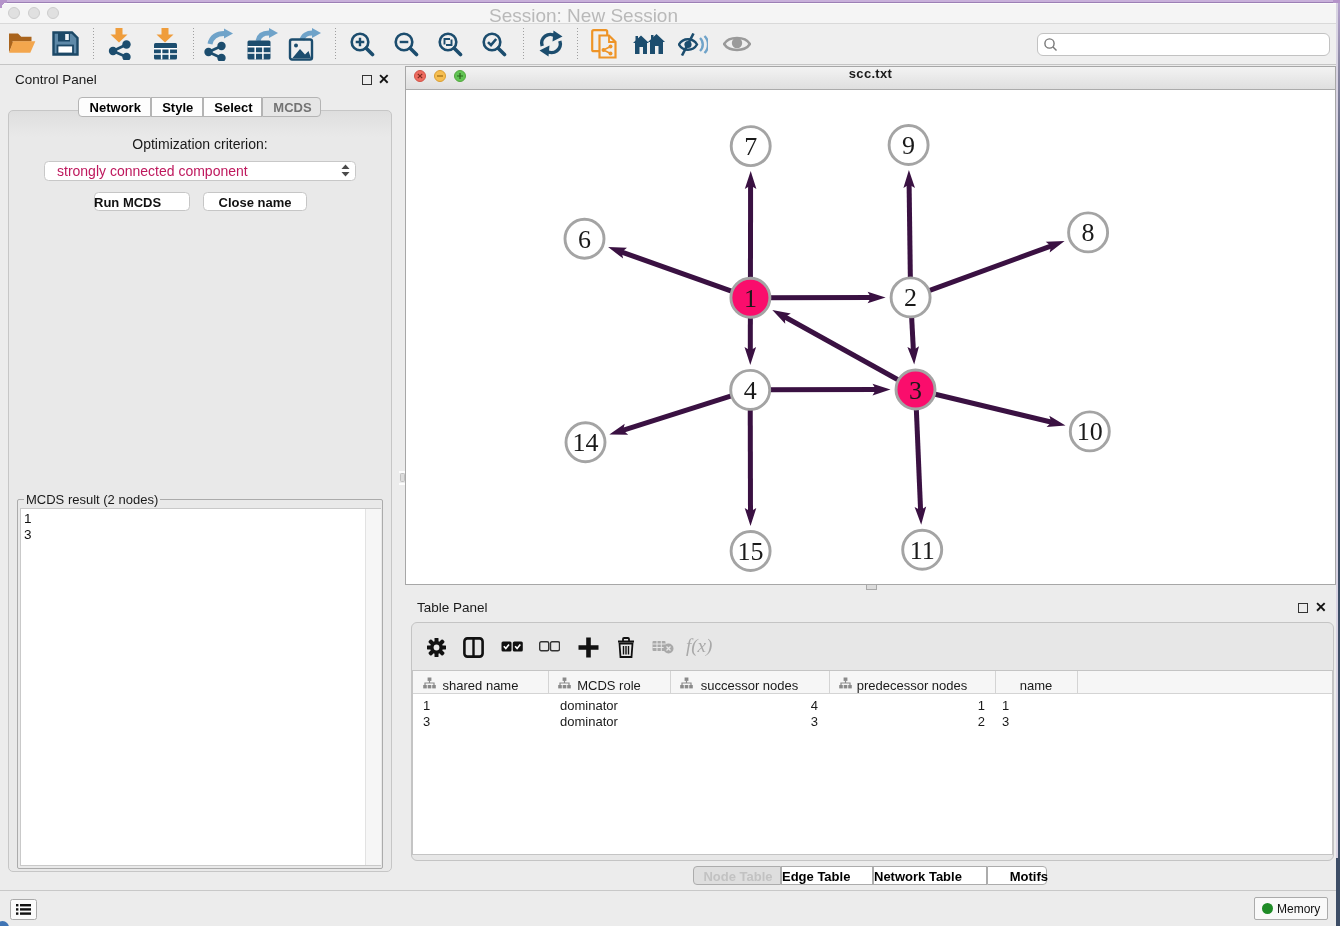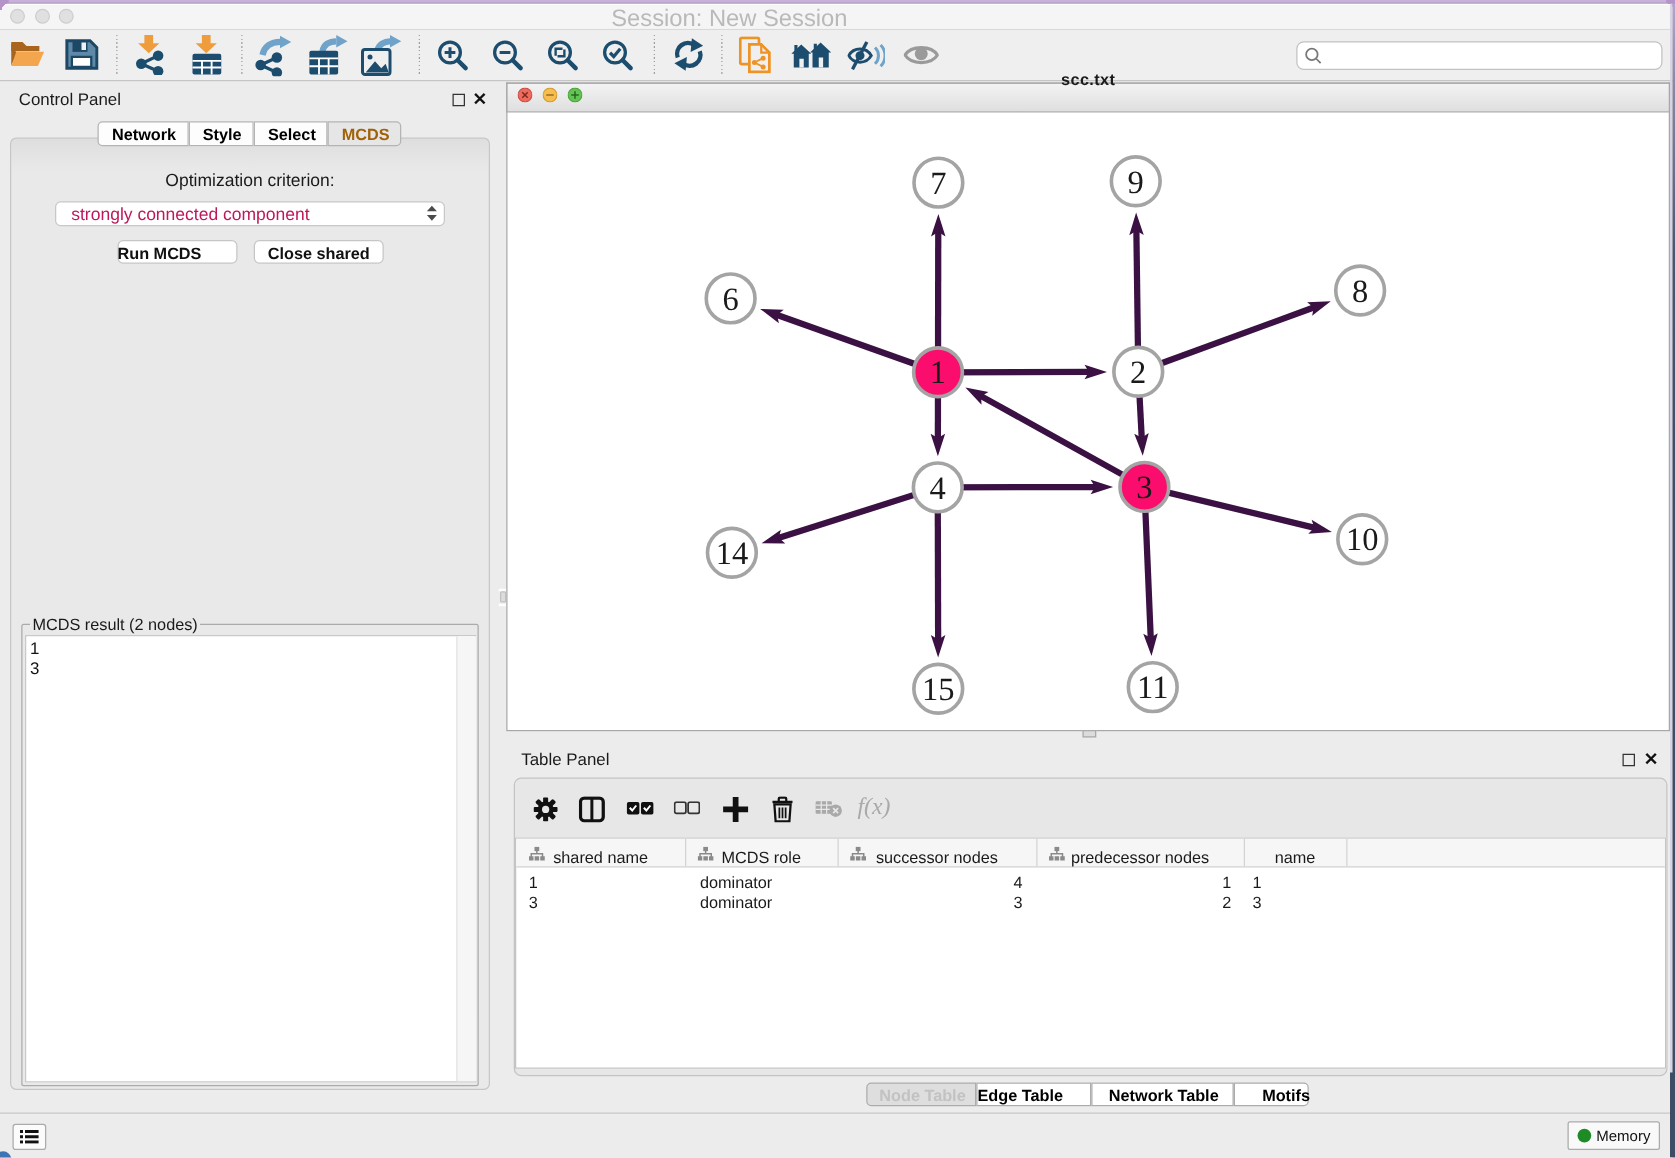--- a/index.html
+++ b/index.html
@@ -135,44 +135,44 @@
 <div class="abs" style="left:362px;top:75px;width:8px;height:8px;border:1.6px solid #333"></div>
 <div class="txt" style="left:378px;top:71px;font-size:14px;font-weight:bold;color:#111">✕</div>
 <div class="abs" style="left:8px;top:110px;width:384px;height:762px;background:linear-gradient(#dedede, #e9e9e9 26px);border:1px solid #c6c6c6;border-radius:5px;box-sizing:border-box"></div>
 <div class="abs" style="left:79px;top:97px;width:72.5px;height:19.5px;background:#fdfdfd;border:1px solid #b4b4b4;border-radius:4px 0 0 4px;box-sizing:border-box;margin-left:-1px"></div>
 <div class="txt" style="left:79px;top:99.5px;width:72.5px;text-align:center;font-size:13px;font-weight:bold;color:#000">Network</div>
 <div class="abs" style="left:151.5px;top:97px;width:52.5px;height:19.5px;background:#fdfdfd;border:1px solid #b4b4b4;box-sizing:border-box;margin-left:-1px"></div>
 <div class="txt" style="left:151.5px;top:99.5px;width:52.5px;text-align:center;font-size:13px;font-weight:bold;color:#000">Style</div>
 <div class="abs" style="left:204px;top:97px;width:59px;height:19.5px;background:#fdfdfd;border:1px solid #b4b4b4;box-sizing:border-box;margin-left:-1px"></div>
 <div class="txt" style="left:204px;top:99.5px;width:59px;text-align:center;font-size:13px;font-weight:bold;color:#000">Select</div>
 <div class="abs" style="left:263px;top:97px;width:59px;height:19.5px;background:#e6e6e6;border:1px solid #b4b4b4;border-radius:0 4px 4px 0;box-sizing:border-box;margin-left:-1px"></div>
-<div class="txt" style="left:263px;top:99.5px;width:59px;text-align:center;font-size:13px;font-weight:bold;color:#a16207">MCDS</div>
+<div class="txt" style="left:263px;top:99.5px;width:59px;text-align:center;font-size:13px;font-weight:bold;color:#737373">MCDS</div>
 <div class="txt" style="left:8px;top:136px;width:384px;text-align:center;font-size:14px;color:#1a1a1a">Optimization criterion:</div>
 <div class="abs" style="left:44px;top:161px;width:310px;height:18px;background:#fff;border:1px solid #c8c8c8;border-radius:4.5px"></div>
 <div class="txt" style="left:57px;top:162.5px;font-size:14px;color:#be185d">strongly connected component</div>
 <svg style="position:absolute;left:341px;top:164px" width="9" height="13" viewBox="0 0 9 13">
     <path d="M4.5 0.5 L8.5 5 H0.5 z" fill="#4a4a4a"></path>
     <path d="M4.5 12.5 L8.5 8 H0.5 z" fill="#4a4a4a"></path>
   </svg>
 <div class="abs" style="left:94px;top:192px;width:96px;height:19px;background:#fff;border:1px solid #c6c6c6;border-radius:4.5px;box-sizing:border-box"></div>
 <div class="txt" style="left:94px;top:194.5px;width:96px;font-size:13px;font-weight:bold;color:#111">Run MCDS</div>
 <div class="abs" style="left:203px;top:192px;width:104px;height:19px;background:#fff;border:1px solid #c6c6c6;border-radius:4.5px;box-sizing:border-box"></div>
-<div class="txt" style="left:203px;top:194.5px;width:104px;text-align:center;font-size:13px;font-weight:bold;color:#111">Close shared</div>
+<div class="txt" style="left:203px;top:194.5px;width:104px;text-align:center;font-size:13px;font-weight:bold;color:#111">Close name</div>
 <div class="abs" style="left:17px;top:499px;width:366px;height:370px;border:1px solid #ababab;border-radius:2px;box-sizing:border-box"></div>
 <div class="txt" style="left:24px;top:492px;font-size:13px;color:#1a1a1a;background:#e9e9e9;padding:0 2px">MCDS result (2 nodes)</div>
 <div class="abs" style="left:20px;top:508px;width:361px;height:358px;background:#fff;border:1px solid #c9c9c9;box-sizing:border-box"></div>
 <div class="abs" style="left:365px;top:509px;width:15px;height:356px;background:#f6f6f6;border-left:1px solid #e2e2e2"></div>
 <div class="txt" style="left:24px;top:511px;font-size:13.5px;color:#111">1</div>
 <div class="txt" style="left:24px;top:527px;font-size:13.5px;color:#111">3</div>
 <div class="abs" style="left:399px;top:471px;width:6px;height:2px;background:#fdfdfd"></div>
 <div class="abs" style="left:399.5px;top:473px;width:5.5px;height:9px;background:#dcdcdc;border:1px solid #c0c0c0;border-radius:1.5px;box-sizing:border-box"></div>
 <div class="abs" style="left:399px;top:482.5px;width:6px;height:2px;background:#fdfdfd"></div>
 <div class="abs" style="left:405px;top:66px;width:931px;height:519px;background:#fff;border:1px solid #a7a7a7;box-sizing:border-box"></div>
 <div class="abs" style="left:405px;top:66px;width:931px;height:24px;background:linear-gradient(#f3f3f3,#dfdfdf);border:1px solid #a7a7a7;border-bottom:1px solid #ababab;box-sizing:border-box"></div>
-<div class="txt" style="left:405px;top:56px;width:931px;text-align:center;font-size:13px;font-weight:bold;color:#1a1a1a;letter-spacing:0.3px">scc.txt</div>
+<div class="txt" style="left:405px;top:66px;width:931px;text-align:center;font-size:13px;font-weight:bold;color:#1a1a1a;letter-spacing:0.3px">scc.txt</div>
 <svg style="position:absolute;left:413.5px;top:70px" width="12" height="12" viewBox="0 0 12 12">
     <circle cx="6" cy="6" r="5.5" fill="#ee6b5f" stroke="#ce5247" stroke-width="1"></circle>
     <path d="M3.8 3.8 L8.2 8.2 M8.2 3.8 L3.8 8.2" stroke="#7e2a20" stroke-width="1.2"></path>
   </svg>
 <svg style="position:absolute;left:433.5px;top:70px" width="12" height="12" viewBox="0 0 12 12">
     <circle cx="6" cy="6" r="5.5" fill="#f6be50" stroke="#d89e33" stroke-width="1"></circle>
     <path d="M3 6 H9" stroke="#9a6b14" stroke-width="1.2"></path>
   </svg>
 <svg style="position:absolute;left:453.5px;top:70px" width="12" height="12" viewBox="0 0 12 12">
     <circle cx="6" cy="6" r="5.5" fill="#61c454" stroke="#53a73e" stroke-width="1"></circle>
@@ -323,21 +323,21 @@
 <div class="txt" style="left:423px;top:714px;font-size:13px;color:#1a1a1a">3</div>
 <div class="txt" style="left:560px;top:714px;font-size:13px;color:#1a1a1a">dominator</div>
 <div class="txt" style="left:729px;top:714px;width:89px;text-align:right;font-size:13px;color:#1a1a1a">3</div>
 <div class="txt" style="left:895px;top:714px;width:90px;text-align:right;font-size:13px;color:#1a1a1a">2</div>
 <div class="txt" style="left:1002px;top:714px;font-size:13px;color:#1a1a1a">3</div>
 <div class="abs" style="left:694px;top:866px;width:88px;height:19px;background:#dedede;border:1px solid #acacac;border-radius:4px 0 0 4px;box-sizing:border-box;margin-left:-1px"></div>
 <div class="txt" style="left:694px;top:868.5px;width:88px;text-align:center;font-size:13px;font-weight:bold;color:#c2c2c2">Node Table</div>
 <div class="abs" style="left:782px;top:866px;width:92px;height:19px;background:#fff;border:1px solid #acacac;box-sizing:border-box;margin-left:-1px"></div>
 <div class="txt" style="left:782px;top:868.5px;width:92px;text-align:left;font-size:13px;font-weight:bold;color:#000">Edge Table</div>
 <div class="abs" style="left:874px;top:866px;width:114px;height:19px;background:#fff;border:1px solid #acacac;box-sizing:border-box;margin-left:-1px"></div>
-<div class="txt" style="left:874px;top:868.5px;width:114px;text-align:center;font-size:13px;font-weight:bold;color:#000">Network Table</div>
+<div class="txt" style="left:874px;top:868.5px;width:114px;font-size:13px;font-weight:bold;color:#000">Network Table</div>
 <div class="abs" style="left:988px;top:866px;width:60px;height:19px;background:#fff;border:1px solid #acacac;border-radius:0 4px 4px 0;box-sizing:border-box;margin-left:-1px"></div>
 <div class="txt" style="left:988px;top:868.5px;width:60px;text-align:right;font-size:13px;font-weight:bold;color:#000">Motifs</div>
 <div class="abs" style="left:0;top:890px;width:1340px;height:36px;background:#ececec;border-top:1px solid #c8c8c8;box-sizing:border-box"></div>
 <div class="abs" style="left:10px;top:899px;width:27px;height:21px;background:#fbfbfb;border:1px solid #ababab;border-radius:2.5px;box-sizing:border-box"></div>
 <svg style="position:absolute;left:16px;top:904px" width="15" height="11" viewBox="0 0 15 11">
     <g fill="#111">
       <rect x="0" y="0" width="2.4" height="2.4"></rect>
       <rect x="0" y="4.2" width="2.4" height="2.4"></rect>
       <rect x="0" y="8.4" width="2.4" height="2.4"></rect>
       <rect x="4" y="0" width="11" height="2.4"></rect>

